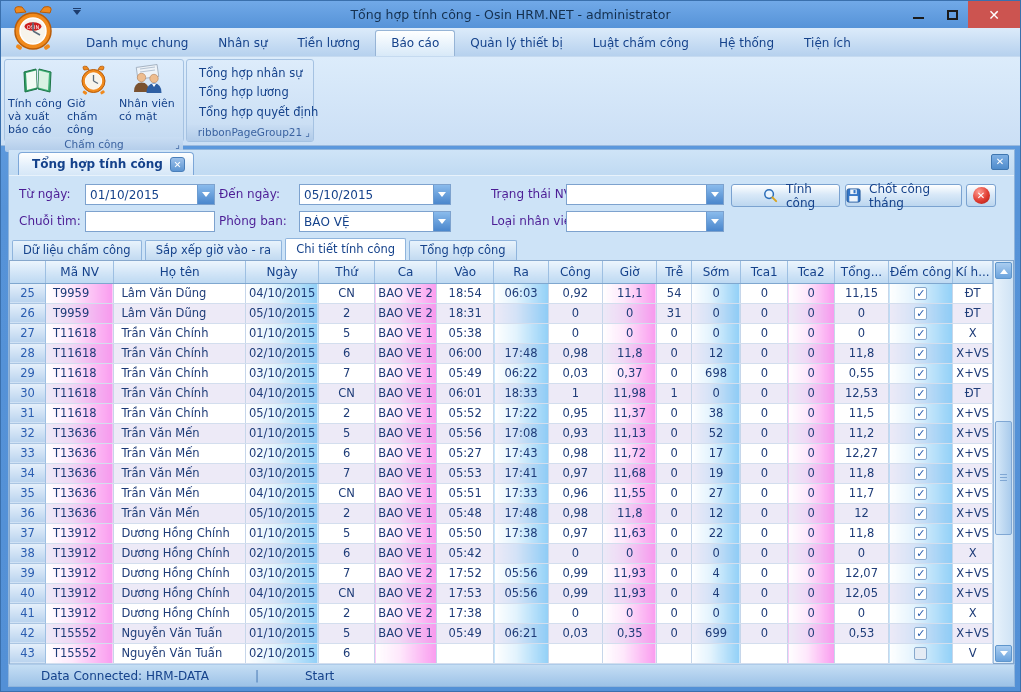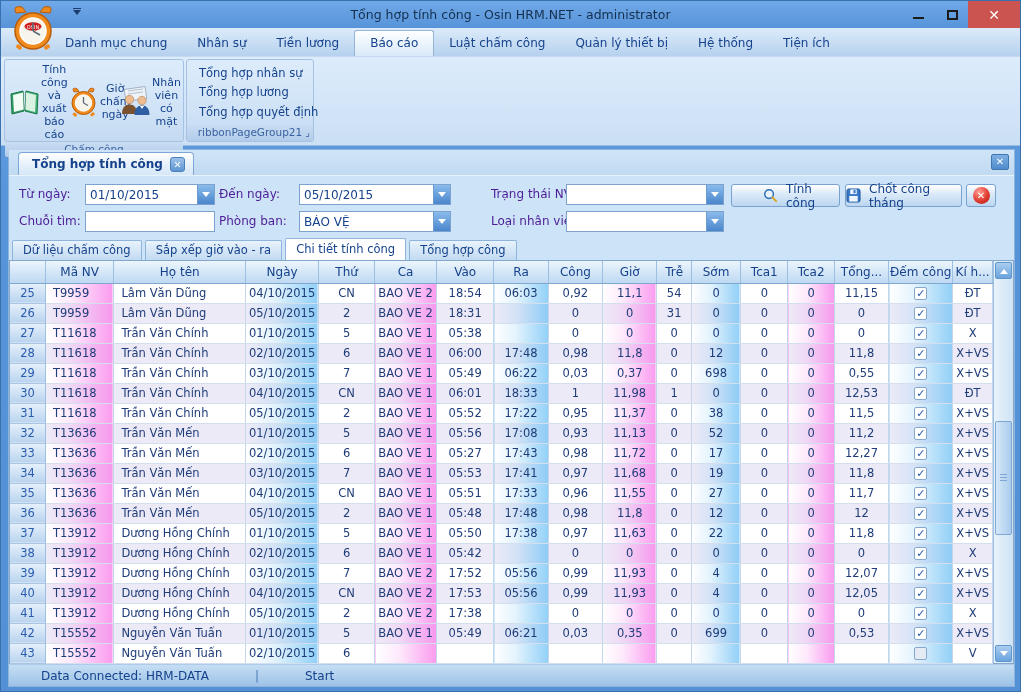--- a/index.html
+++ b/index.html
@@ -21,36 +21,36 @@
 
   .qat-arrow { position:absolute; left:70px; top:7px; width:12px; text-align:center; }
   .qat-arrow .line { display:block; width:8px; height:1px; background:#1d3d6e; margin:0 auto 1px; }
   .qat-arrow .tri { display:block; width:0; height:0; margin:0 auto;
     border:4px solid transparent; border-top:5px solid #1d3d6e; }
 
   .logo { position:absolute; left:5px; top:2px; width:54px; height:54px; z-index:30; }
 
   
   .ribbon-tabs { height:29px; background:linear-gradient(#dcebfa,#b6d1ee); display:flex;
-    align-items:flex-end; padding-left:49px; position:relative; border-bottom:1px solid #c5daf0;}
+    align-items:flex-end; padding-left:70px; position:relative; border-bottom:1px solid #c5daf0;}
   .rtab { padding:5px 15px 6px; font-size:12px; color:#15428b; white-space:nowrap; cursor:default; }
   .rtab.active { background:linear-gradient(#feffff,#e9f3fc 55%,#d8e9f8);
     border:1px solid #96b4d6; border-bottom:none; border-radius:3px 3px 0 0; }
 
   
   .ribbon-body { height:89px; background:linear-gradient(#dcecfb,#cbdff5); display:flex;
     padding:2px 2px 3px; border-bottom:1px solid #9ab9de; }
   .rgroup { border:1px solid #a5c2e2; border-radius:3px; margin:0 1px;
     background:linear-gradient(#ddeCFb,#cfe2f6 65%,#c4daf1); display:flex; flex-direction:column; }
   .rgroup-content { flex:1; display:flex; padding:3px 3px 0; }
   .rgroup-caption { height:16px; background:linear-gradient(#c9ddf3,#b1cbe9); font-size:10.5px;
     color:#3a62a0; text-align:center; line-height:15px; border-radius:0 0 2px 2px; position:relative; }
   .launcher { position:absolute; right:3px; top:0px; font-size:10px; color:#3a62a0; cursor:default; }
-  .big-btn { width:59px; display:flex; flex-direction:row; align-items:center;
-    font-size:11px; color:#15428b; text-align:center; line-height:1.18; padding-top:1px; cursor:default; }
+  .big-btn { width:59px; display:flex; flex-direction:column; align-items:center;
+    font-size:11px; color:#15428b; text-align:left; line-height:1.18; padding-top:1px; cursor:default; }
   .bicon { width:33px; height:33px; display:block; margin-bottom:1px; }
   .rgroup2-content { display:flex; flex-direction:column; justify-content:space-around; padding:3px 4px; flex:1; }
   .menu-item { font-size:11.5px; color:#15428b; padding:2px 8px; white-space:nowrap; cursor:default; }
 
   
   .frame-gap { height:3px; }
   .main { margin:0 7px; width:1007px; background:#cde3f7; border:1px solid #8fb4dc; border-bottom:none; }
 
   .doc-tab-bar { height:25px; background:linear-gradient(#cfe4f7,#c0daf2); position:relative;
     display:flex; align-items:flex-end; padding-left:9px; }
@@ -162,22 +162,22 @@
       <rect x="10" y="42" width="6" height="4" rx="1.5" fill="#f08a1d" transform="rotate(35 13 44)"></rect>
       <rect x="38" y="42" width="6" height="4" rx="1.5" fill="#f08a1d" transform="rotate(-35 41 44)"></rect>
     </svg>
   </div>
 
   <div class="ribbon-tabs">
     <span class="rtab">Danh mục chung</span>
     <span class="rtab">Nhân sự</span>
     <span class="rtab">Tiền lương</span>
     <span class="rtab active">Báo cáo</span>
+    <span class="rtab">Quản lý thiết bị</span>
     <span class="rtab">Luật chấm công</span>
-    <span class="rtab">Quản lý thiết bị</span>
     <span class="rtab">Hệ thống</span>
     <span class="rtab">Tiện ích</span>
   </div>
 
   <div class="ribbon-body">
     <div class="rgroup" style="width:180px;">
       <div class="rgroup-content">
         <div class="big-btn">
           <span class="bicon">
             <svg viewBox="0 0 33 33" width="33" height="33">
@@ -195,21 +195,21 @@
               <path d="M7 6 Q4 1 10 2.5 L12 5.5 Z" fill="#f08a1d" stroke="#b85c09" stroke-width="0.8"></path>
               <path d="M26 6 Q29 1 23 2.5 L21 5.5 Z" fill="#f08a1d" stroke="#b85c09" stroke-width="0.8"></path>
               <circle cx="16.5" cy="17" r="11.5" fill="#f08a1d" stroke="#b85c09" stroke-width="1"></circle>
               <circle cx="16.5" cy="17" r="8.2" fill="#f7f4ec" stroke="#fff" stroke-width="1"></circle>
               <line x1="16.5" y1="17" x2="16.5" y2="11" stroke="#5a6b7a" stroke-width="1.3"></line>
               <line x1="16.5" y1="17" x2="21" y2="19.5" stroke="#5a6b7a" stroke-width="1.3"></line>
               <rect x="6" y="27" width="4.5" height="3" rx="1.2" fill="#f08a1d" transform="rotate(35 8 28)"></rect>
               <rect x="23" y="27" width="4.5" height="3" rx="1.2" fill="#f08a1d" transform="rotate(-35 25 28)"></rect>
             </svg>
           </span>
-          <span>Giờ chấm ngày</span>
+          <span>Giờ chấm công</span>
         </div>
         <div class="big-btn" style="width:56px;">
           <span class="bicon">
             <svg viewBox="0 0 33 33" width="33" height="33">
               <rect x="6" y="2" width="21" height="12" fill="#eef3f8" stroke="#9aa8b8" stroke-width="0.8" transform="rotate(-8 16 8)"></rect>
               <line x1="9" y1="5" x2="24" y2="3" stroke="#b4c2d2" stroke-width="1"></line>
               <line x1="9" y1="8" x2="24" y2="6" stroke="#b4c2d2" stroke-width="1"></line>
               <circle cx="10.5" cy="13.5" r="4.2" fill="#eebd8f" stroke="#b3825a" stroke-width="0.6"></circle>
               <path d="M3 28 Q3 18.5 10.5 18.5 Q18 18.5 18 28 Z" fill="#7a5230"></path>
               <circle cx="23" cy="14.5" r="4.2" fill="#eebd8f" stroke="#b3825a" stroke-width="0.6"></circle>

